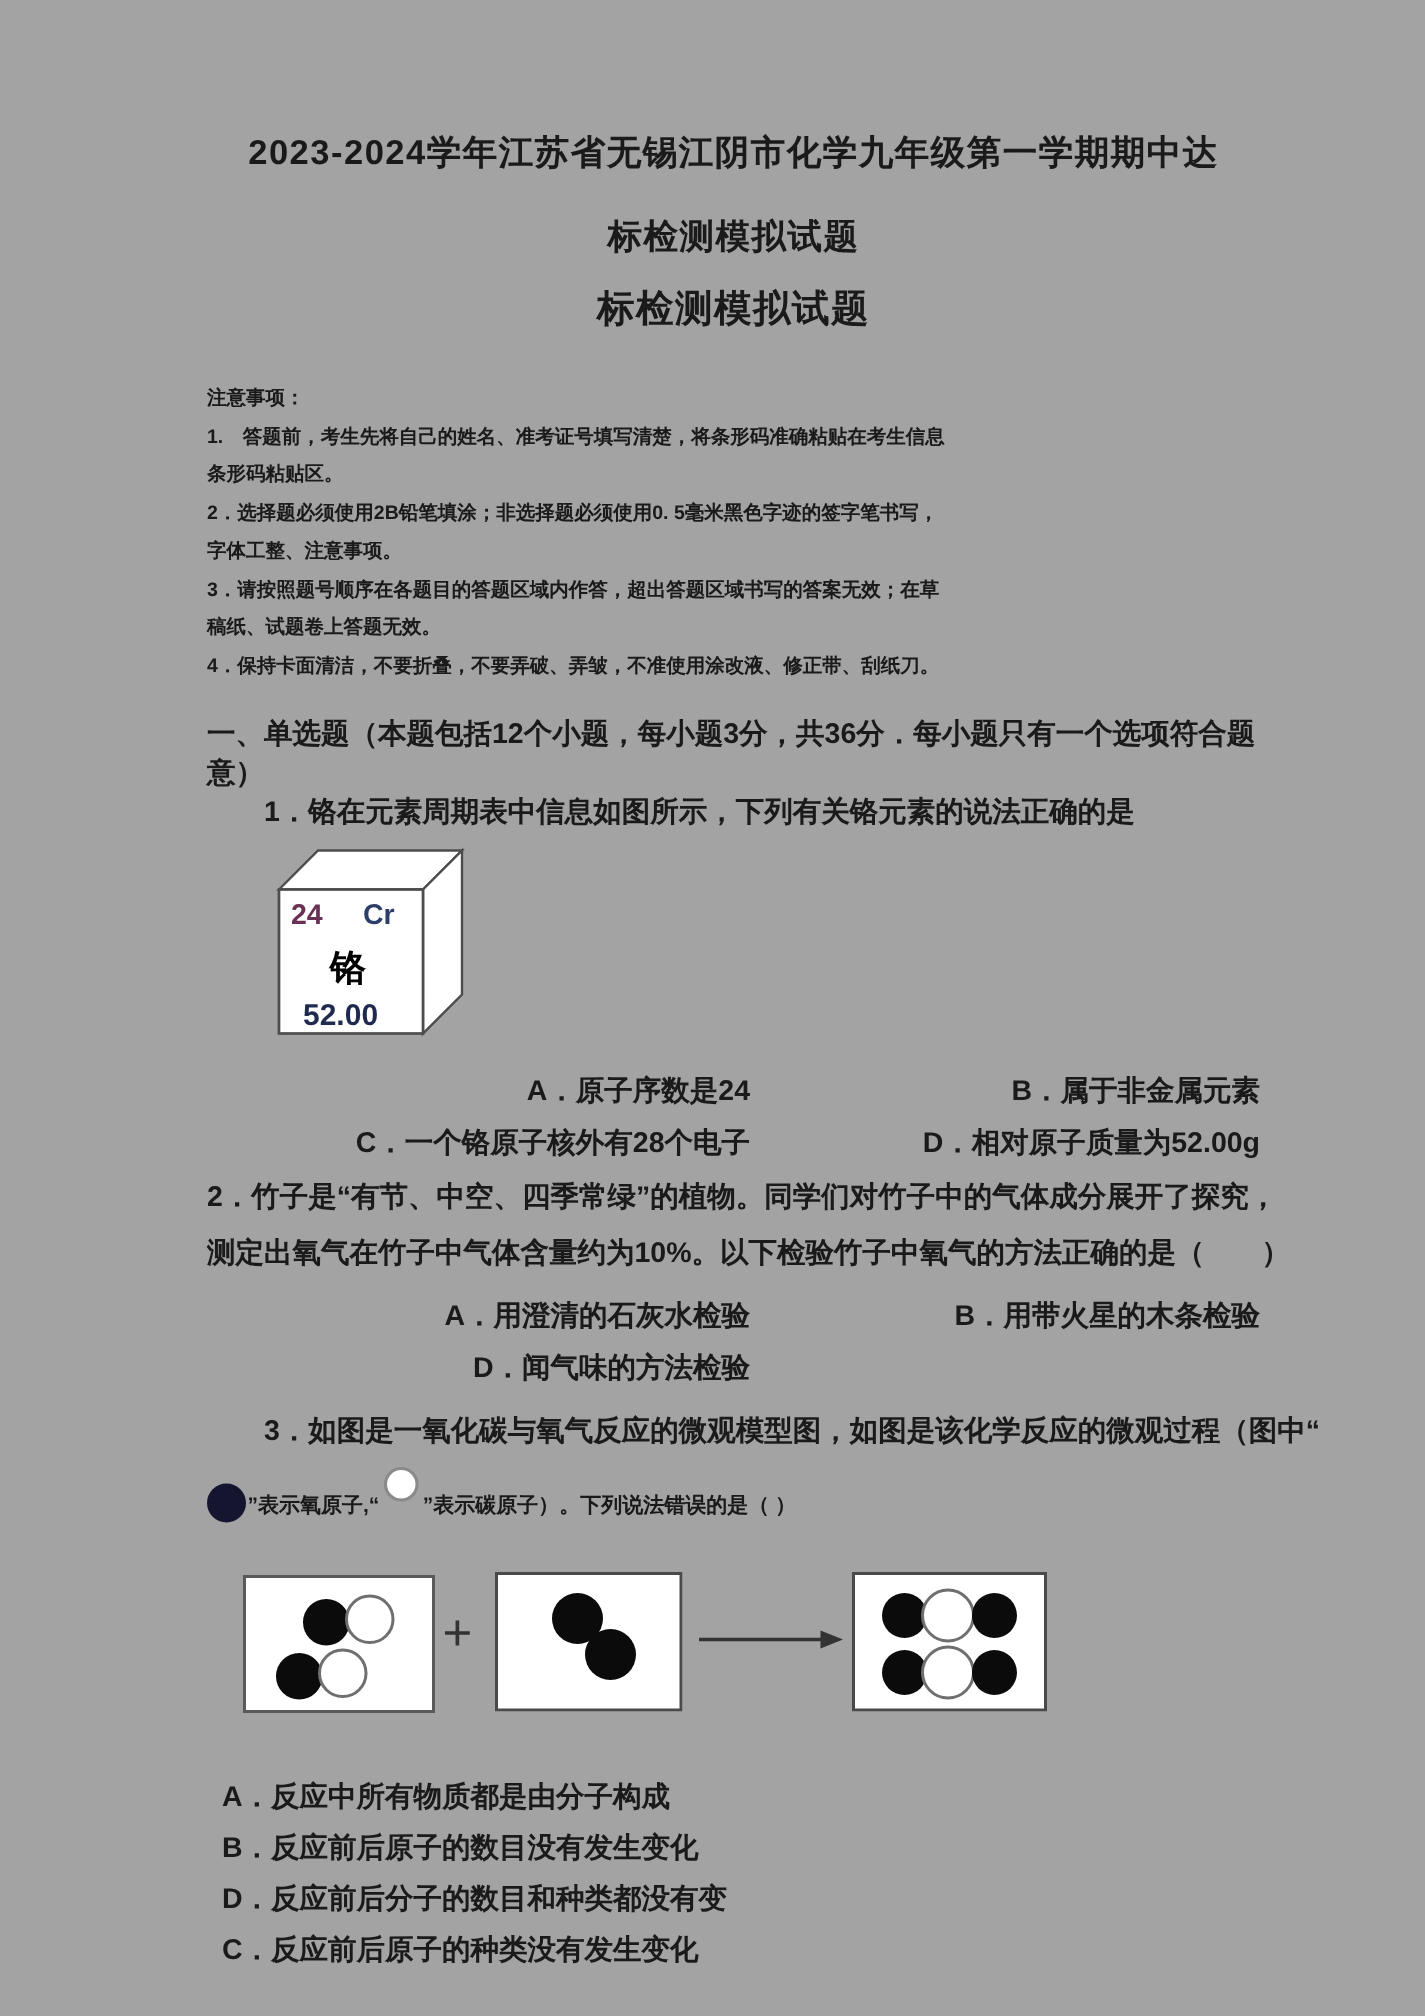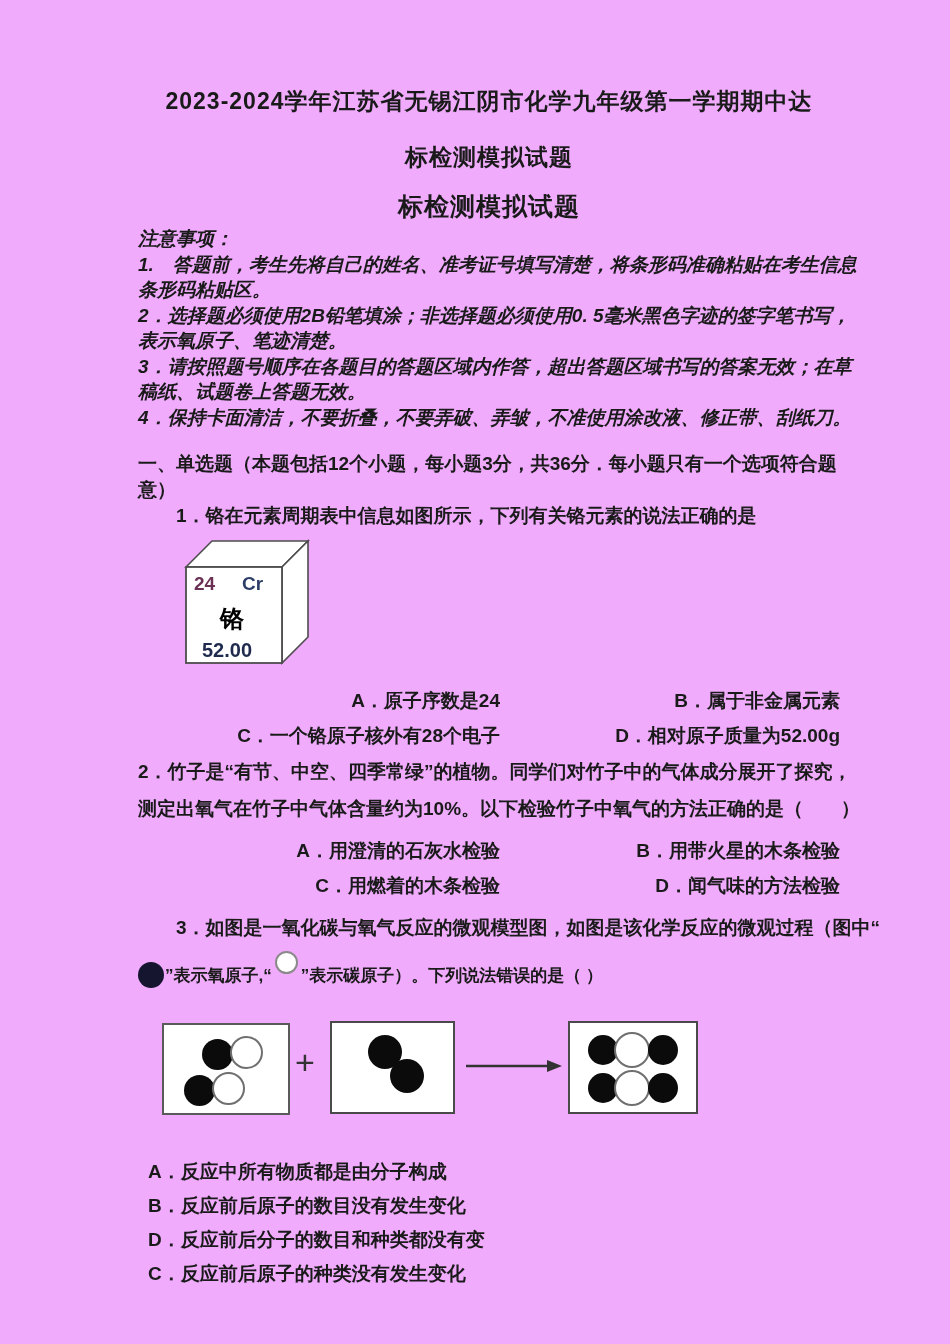--- a/index.html
+++ b/index.html
@@ -1,35 +1,35 @@
 <!DOCTYPE html>
 <html><head>
 <meta charset="utf-8">
 <style>
   * { margin:0; padding:0; box-sizing:border-box; }
   html,body { background:#ffffff; }
   .page {
     position:relative;
     width:950px; height:1344px;
     margin:0 auto;
-    background:#f0abfc;
+    background:#a3a3a3;
     font-family:"Liberation Sans","DejaVu Sans",sans-serif;
     font-weight:bold;
     color:#1a1a1a;
     overflow:hidden;
   }
   .content { padding:86px 110px 0 138px; }
 
   
   .title-main  { text-align:center; font-size:23px; line-height:30px; letter-spacing:1px; }
   .title-sub1  { text-align:center; font-size:23px; line-height:26px; margin-top:28px; letter-spacing:1px; }
   .title-sub2  { text-align:center; font-size:25px; line-height:28px; margin-top:22px; letter-spacing:1px; }
 
   
-  .notice { margin-top:6px; font-size:19px; line-height:25.5px;font-style:italic; }
+  .notice { margin-top:32px; font-size:13px; line-height:25.5px; }
   .notice div { white-space:nowrap; }
 
   
   .section-head { margin-top:21px; font-size:19px; line-height:26px; }
   .section-head div { white-space:nowrap; }
 
   
   .stem  { font-size:19px; line-height:26px; white-space:nowrap;margin-left:38px; }
   .q2 .stem-line { font-size:19px; line-height:37px; white-space:nowrap; }
 
@@ -46,21 +46,21 @@
   }
   .opt-grid .opt { line-height:35px; white-space:nowrap; }
   .opt-grid.q1-opts { margin-top:12px; }
   .opt-grid.q2-opts { margin-top:6px; }
 
   
   .opt-list { margin:38px 0 0 10px; font-size:19px; }
   .opt-list .opt { line-height:34px; white-space:nowrap; }
 
   
-  .legend-line { margin-top:10px; font-size:17px; height:44px; white-space:nowrap; }
+  .legend-line { margin-top:10px; font-size:14px; height:44px; white-space:nowrap; }
   .atom-dot-inline {
     display:inline-block; width:26px; height:26px; border-radius:50%;
     background:#15152f; vertical-align:-7px; margin-right:1px;
   }
   .atom-circle-inline {
     display:inline-block; width:23px; height:23px; border-radius:50%;
     background:#ffffff; border:2px solid #8a8a8a; vertical-align:7px; margin:0 3px;
   }
 
   
@@ -83,21 +83,21 @@
 
     <div class="title-main">2023-2024学年江苏省无锡江阴市化学九年级第一学期期中达</div>
     <div class="title-sub1">标检测模拟试题</div>
     <div class="title-sub2">标检测模拟试题</div>
 
     <div class="notice">
       <div>注意事项：</div>
       <div>1.　答题前，考生先将自己的姓名、准考证号填写清楚，将条形码准确粘贴在考生信息</div>
       <div>条形码粘贴区。</div>
       <div>2．选择题必须使用2B铅笔填涂；非选择题必须使用0. 5毫米黑色字迹的签字笔书写，</div>
-      <div>表示氧原子、笔迹清楚。</div>
+      <div>字体工整、注意事项。</div>
       <div>3．请按照题号顺序在各题目的答题区域内作答，超出答题区域书写的答案无效；在草</div>
       <div>稿纸、试题卷上答题无效。</div>
       <div>4．保持卡面清洁，不要折叠，不要弄破、弄皱，不准使用涂改液、修正带、刮纸刀。</div>
     </div>
 
     <div class="section-head">
       <div>一、单选题（本题包括12个小题，每小题3分，共36分．每小题只有一个选项符合题</div>
       <div>意）</div>
     </div>
 
@@ -124,21 +124,20 @@
       <div class="opt">C．一个铬原子核外有28个电子</div>
       <div class="opt">D．相对原子质量为52.00g</div>
     </div>
 
     <div class="q2">
       <div class="stem-line">2．竹子是“有节、中空、四季常绿”的植物。同学们对竹子中的气体成分展开了探究，</div>
       <div class="stem-line">测定出氧气在竹子中气体含量约为10%。以下检验竹子中氧气的方法正确的是（　　）</div>
       <div class="opt-grid q2-opts">
         <div class="opt">A．用澄清的石灰水检验</div>
         <div class="opt">B．用带火星的木条检验</div>
-        <div class="opt">C．用燃着的木条检验</div>
         <div class="opt">D．闻气味的方法检验</div>
       </div>
     </div>
 
     <div class="stem" style="margin-top:12px;">3．如图是一氧化碳与氧气反应的微观模型图，如图是该化学反应的微观过程（图中“</div>
 
     <div class="legend-line">
       <span class="atom-dot-inline"></span><span>”表示氧原子,“</span><span class="atom-circle-inline"></span><span>”表示碳原子）。下列说法错误的是（ ）</span>
     </div>
 

